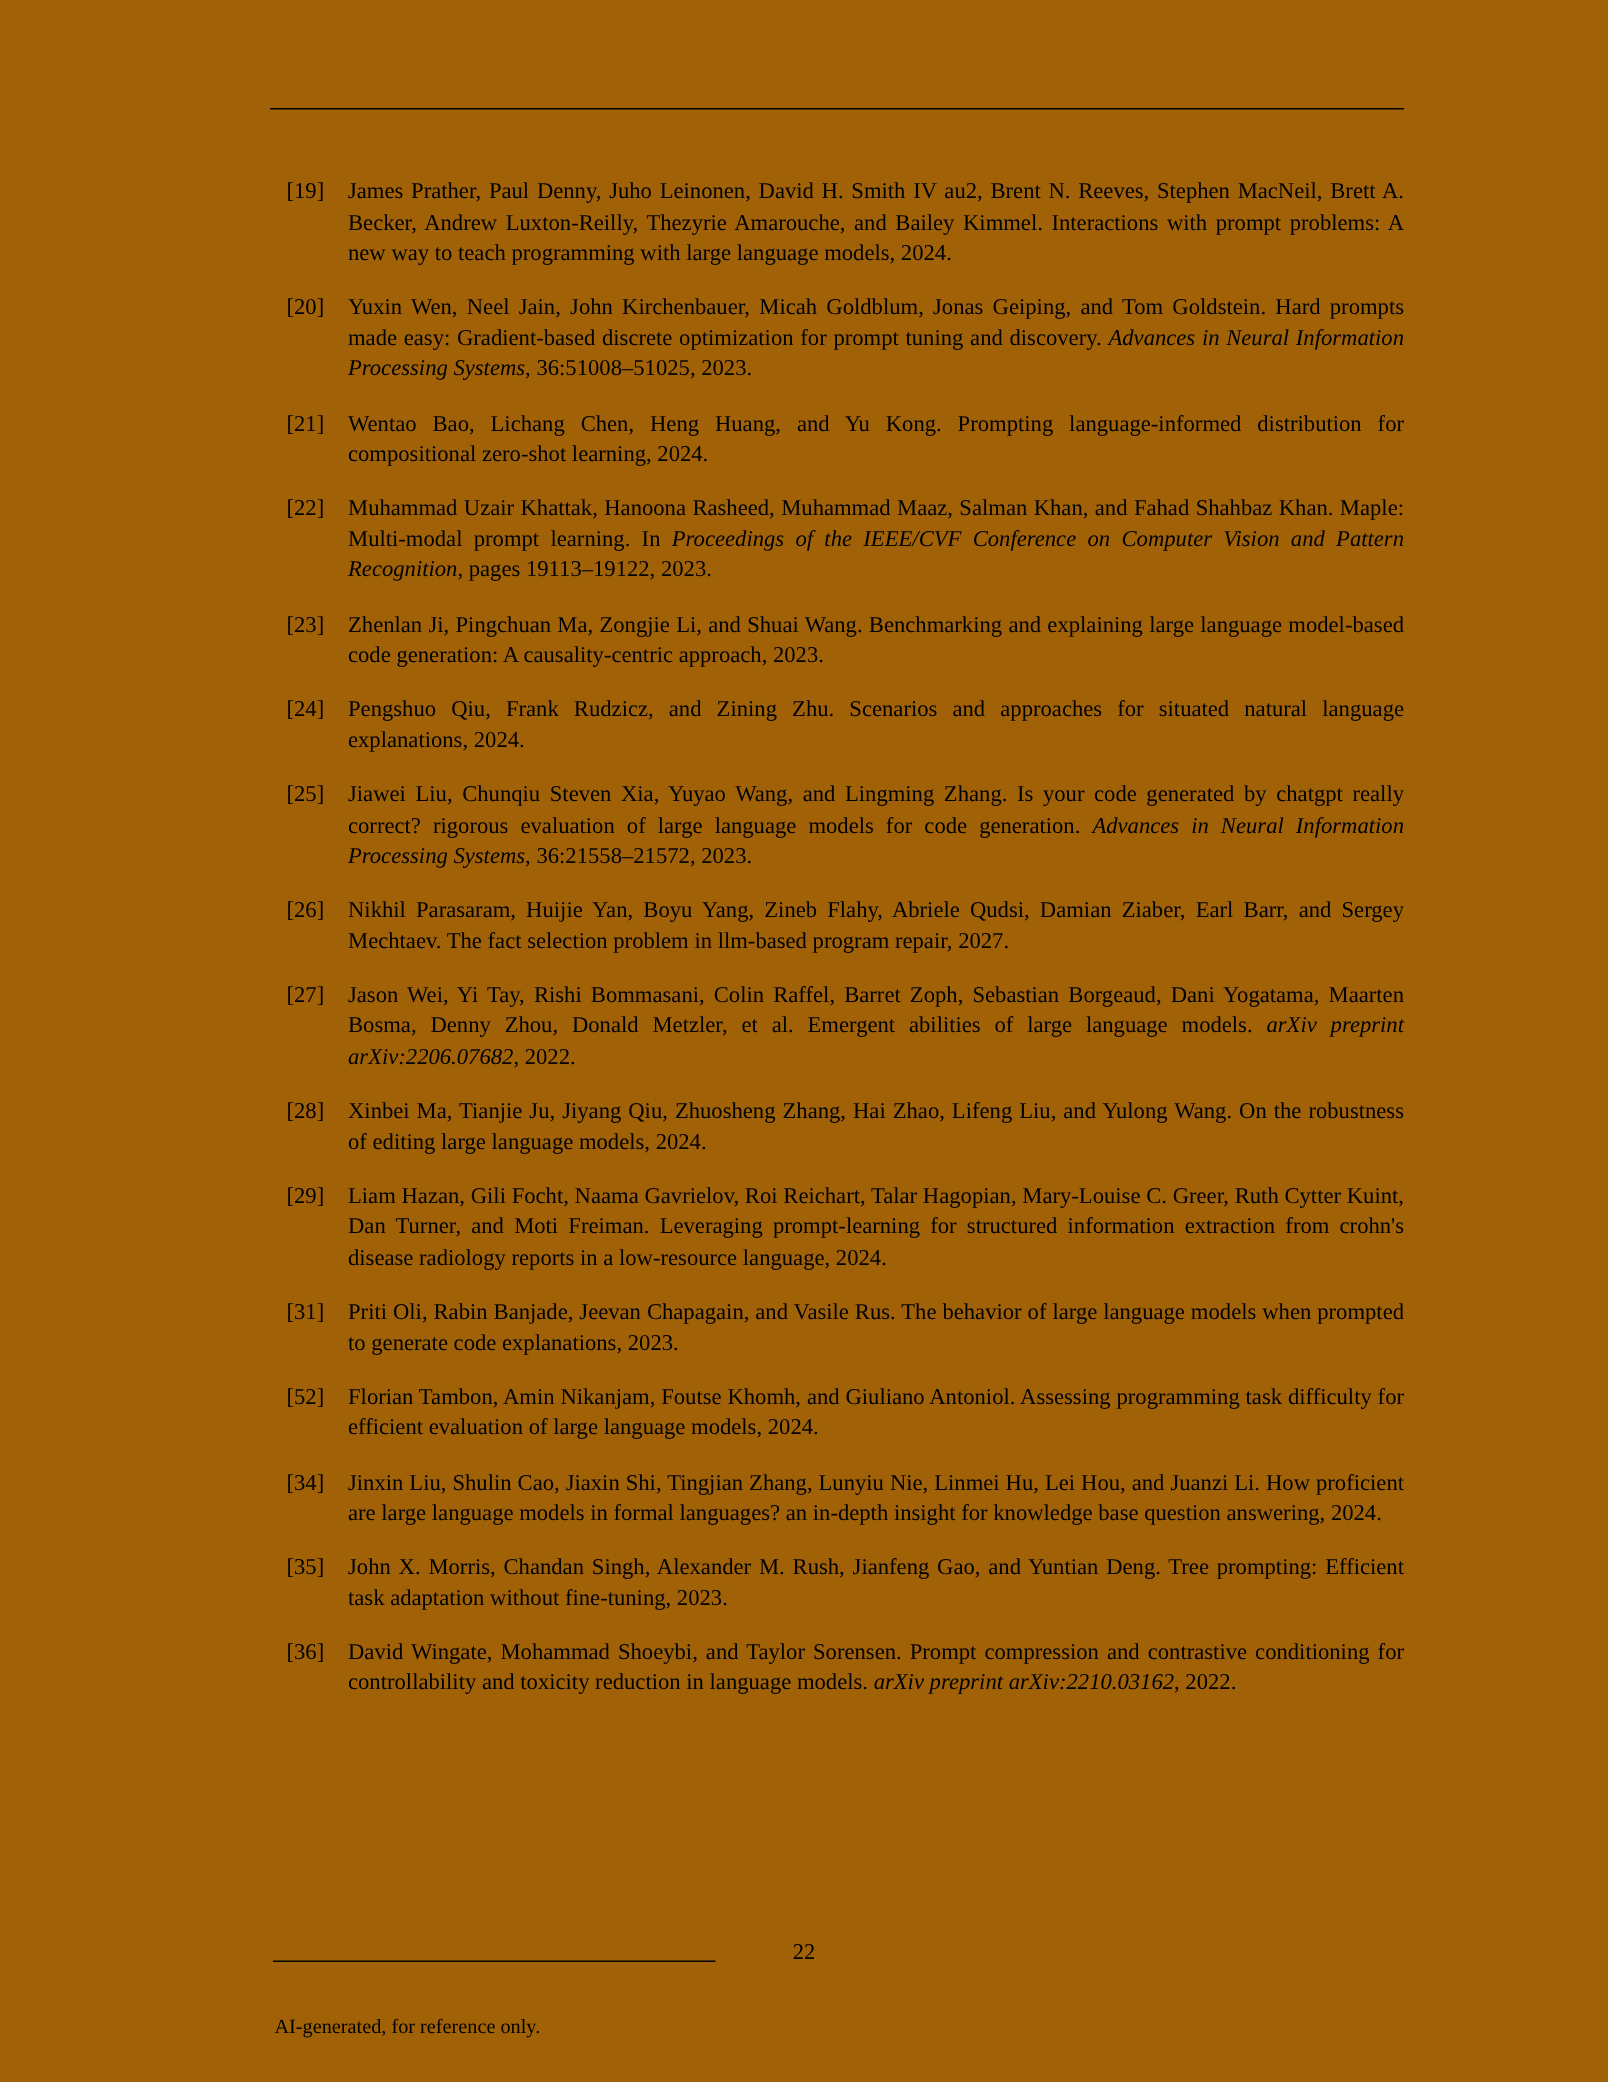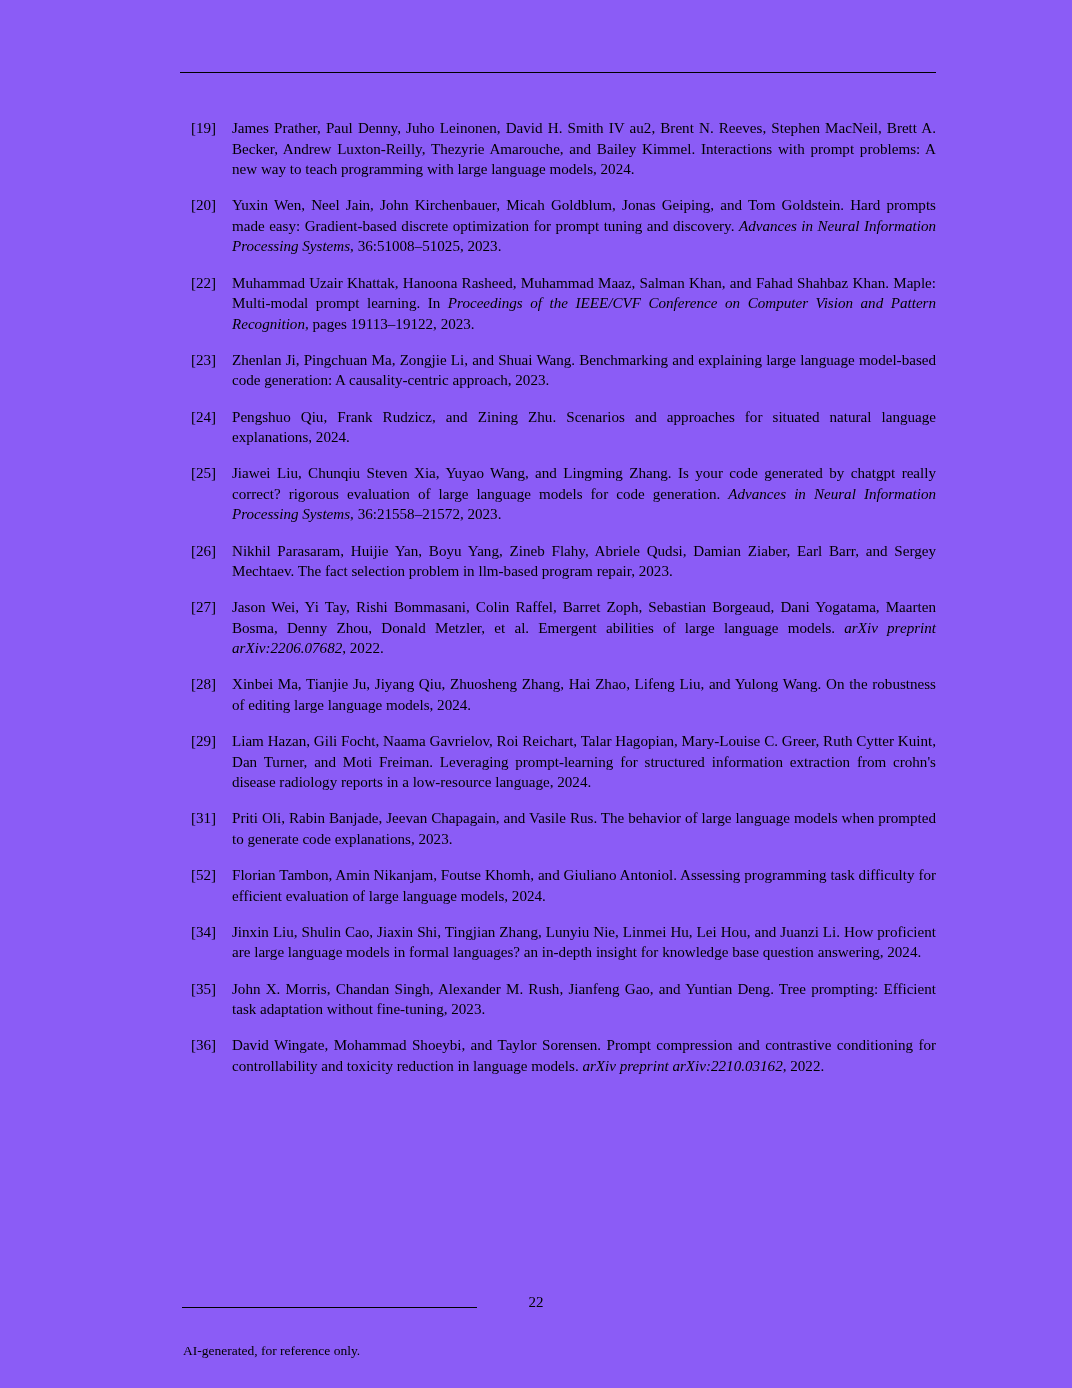--- a/index.html
+++ b/index.html
@@ -4,21 +4,21 @@
 <style>
   html, body {
     margin: 0;
     padding: 0;
     background: #ffffff;
   }
   .page {
     position: relative;
     width: 1072px;
     height: 1388px;
-    background: #8b5cf6;
+    background: #a16207;
     font-family: "Liberation Serif", serif;
     color: #000000;
     box-sizing: border-box;
   }
   .top-rule {
     position: absolute;
     top: 72px;
     left: 180px;
     width: 756px;
     height: 1px;
@@ -86,38 +86,42 @@
   <div class="content">
       <div class="ref">
         <div class="num">[19]</div>
         <div class="body">James Prather, Paul Denny, Juho Leinonen, David H. Smith IV au2, Brent N. Reeves, Stephen MacNeil, Brett A. Becker, Andrew Luxton-Reilly, Thezyrie Amarouche, and Bailey Kimmel. Interactions with prompt problems: A new way to teach programming with large language models, 2024.</div>
       </div>
       <div class="ref">
         <div class="num">[20]</div>
         <div class="body">Yuxin Wen, Neel Jain, John Kirchenbauer, Micah Goldblum, Jonas Geiping, and Tom Goldstein. Hard prompts made easy: Gradient-based discrete optimization for prompt tuning and discovery. <i>Advances in Neural Information Processing Systems</i>, 36:51008–51025, 2023.</div>
       </div>
       <div class="ref">
+        <div class="num">[21]</div>
+        <div class="body">Wentao Bao, Lichang Chen, Heng Huang, and Yu Kong. Prompting language-informed distribution for compositional zero-shot learning, 2024.</div>
+      </div>
+      <div class="ref">
         <div class="num">[22]</div>
         <div class="body">Muhammad Uzair Khattak, Hanoona Rasheed, Muhammad Maaz, Salman Khan, and Fahad Shahbaz Khan. Maple: Multi-modal prompt learning. In <i>Proceedings of the IEEE/CVF Conference on Computer Vision and Pattern Recognition</i>, pages 19113–19122, 2023.</div>
       </div>
       <div class="ref">
         <div class="num">[23]</div>
         <div class="body">Zhenlan Ji, Pingchuan Ma, Zongjie Li, and Shuai Wang. Benchmarking and explaining large language model-based code generation: A causality-centric approach, 2023.</div>
       </div>
       <div class="ref">
         <div class="num">[24]</div>
         <div class="body">Pengshuo Qiu, Frank Rudzicz, and Zining Zhu. Scenarios and approaches for situated natural language explanations, 2024.</div>
       </div>
       <div class="ref">
         <div class="num">[25]</div>
         <div class="body">Jiawei Liu, Chunqiu Steven Xia, Yuyao Wang, and Lingming Zhang. Is your code generated by chatgpt really correct? rigorous evaluation of large language models for code generation. <i>Advances in Neural Information Processing Systems</i>, 36:21558–21572, 2023.</div>
       </div>
       <div class="ref">
         <div class="num">[26]</div>
-        <div class="body">Nikhil Parasaram, Huijie Yan, Boyu Yang, Zineb Flahy, Abriele Qudsi, Damian Ziaber, Earl Barr, and Sergey Mechtaev. The fact selection problem in llm-based program repair, 2023.</div>
+        <div class="body">Nikhil Parasaram, Huijie Yan, Boyu Yang, Zineb Flahy, Abriele Qudsi, Damian Ziaber, Earl Barr, and Sergey Mechtaev. The fact selection problem in llm-based program repair, 2027.</div>
       </div>
       <div class="ref">
         <div class="num">[27]</div>
         <div class="body">Jason Wei, Yi Tay, Rishi Bommasani, Colin Raffel, Barret Zoph, Sebastian Borgeaud, Dani Yogatama, Maarten Bosma, Denny Zhou, Donald Metzler, et al. Emergent abilities of large language models. <i>arXiv preprint arXiv:2206.07682</i>, 2022.</div>
       </div>
       <div class="ref">
         <div class="num">[28]</div>
         <div class="body">Xinbei Ma, Tianjie Ju, Jiyang Qiu, Zhuosheng Zhang, Hai Zhao, Lifeng Liu, and Yulong Wang. On the robustness of editing large language models, 2024.</div>
       </div>
       <div class="ref">

